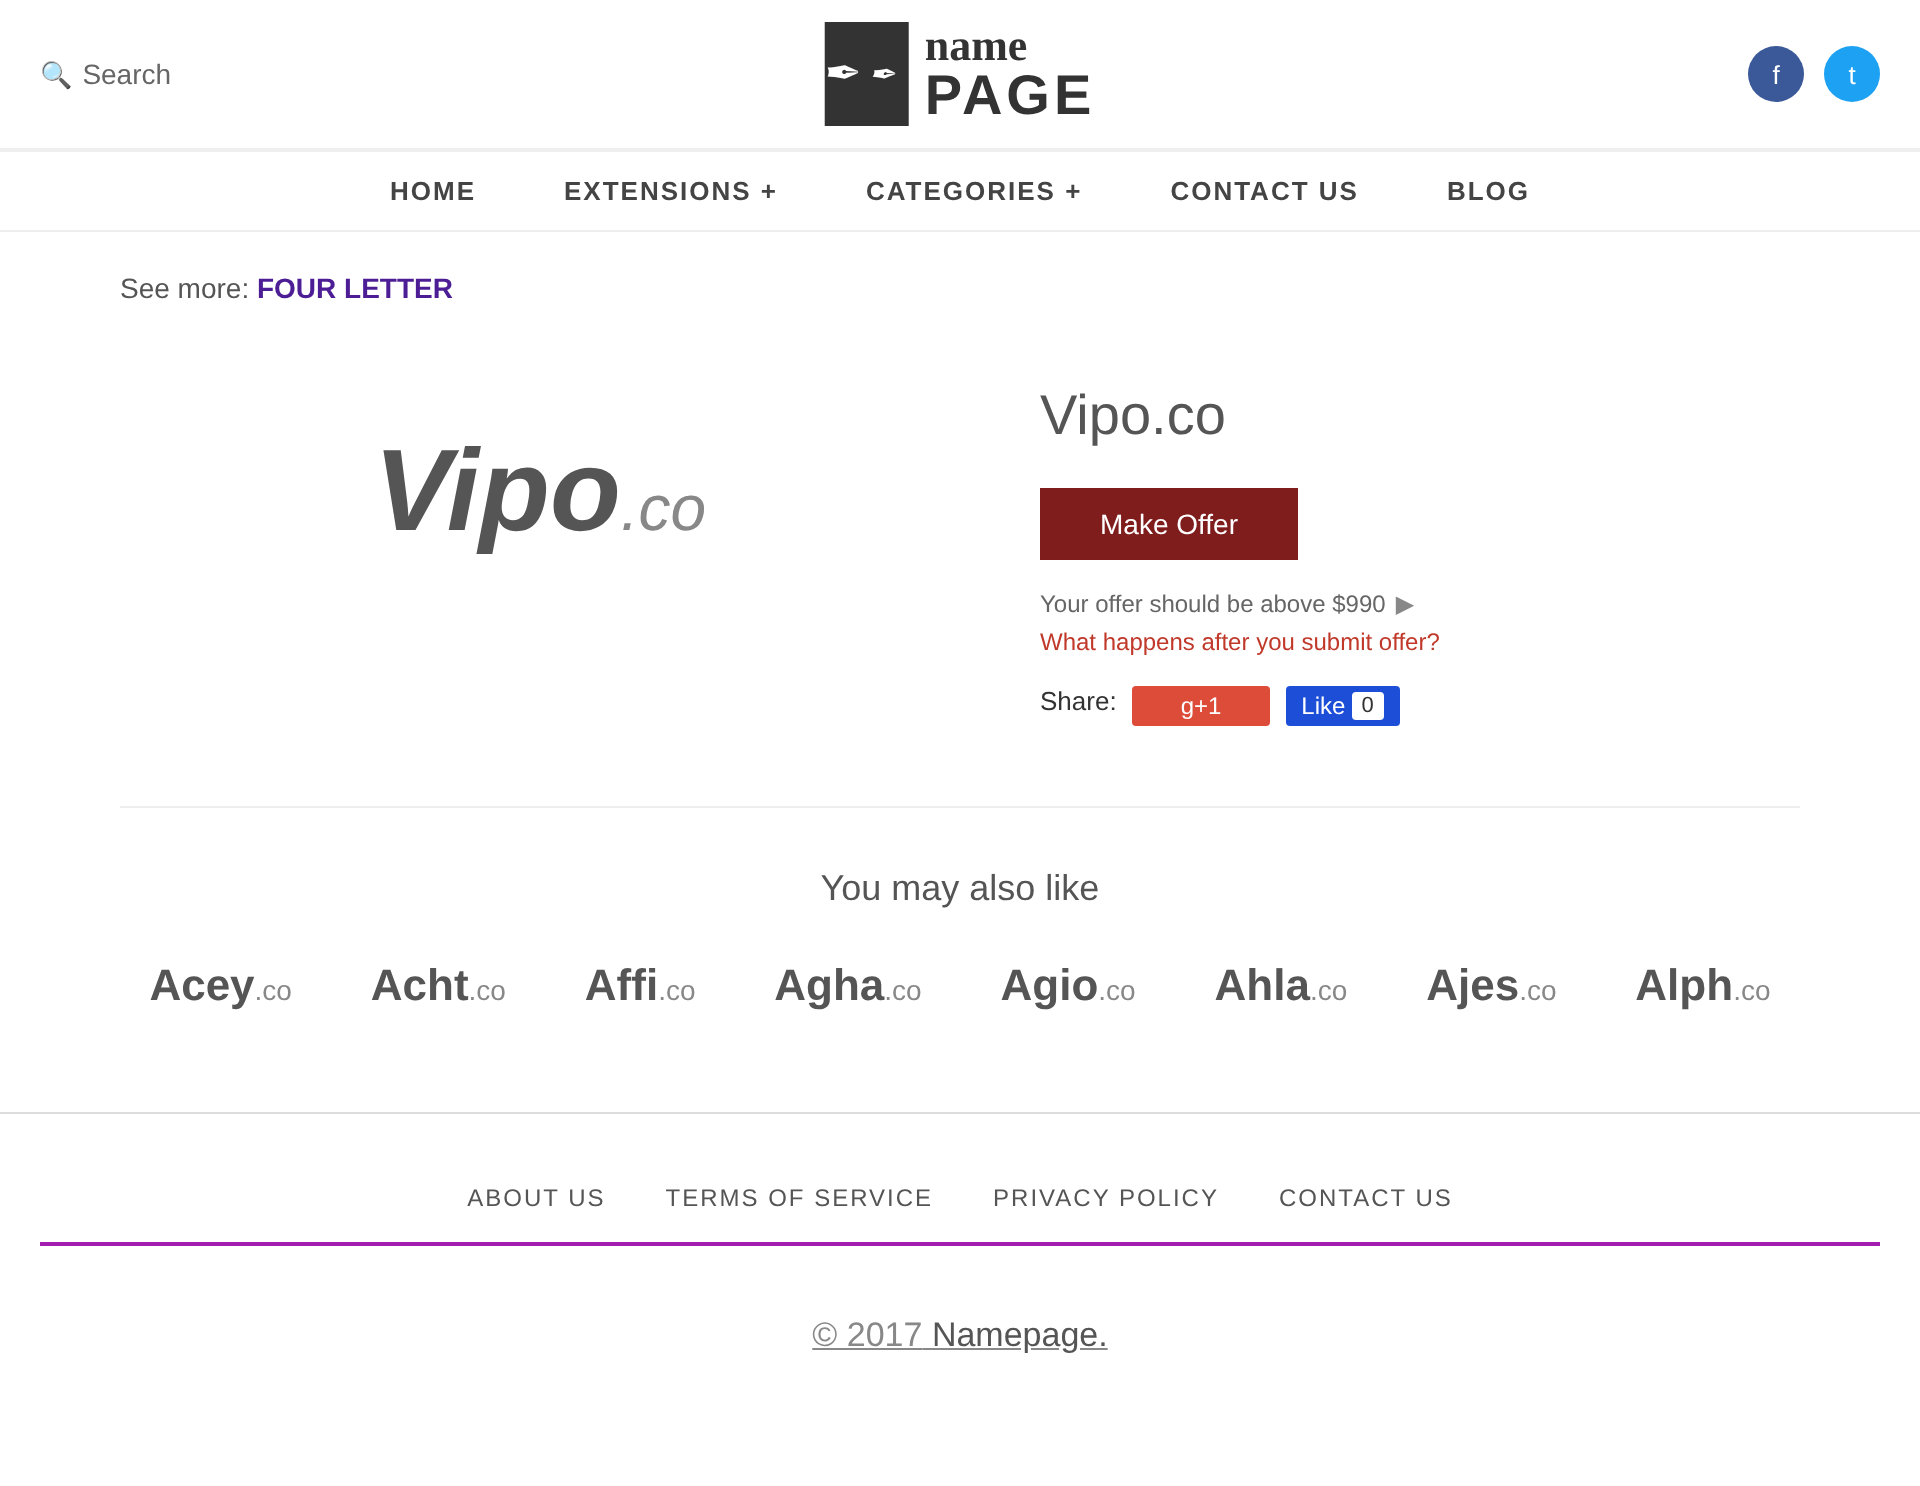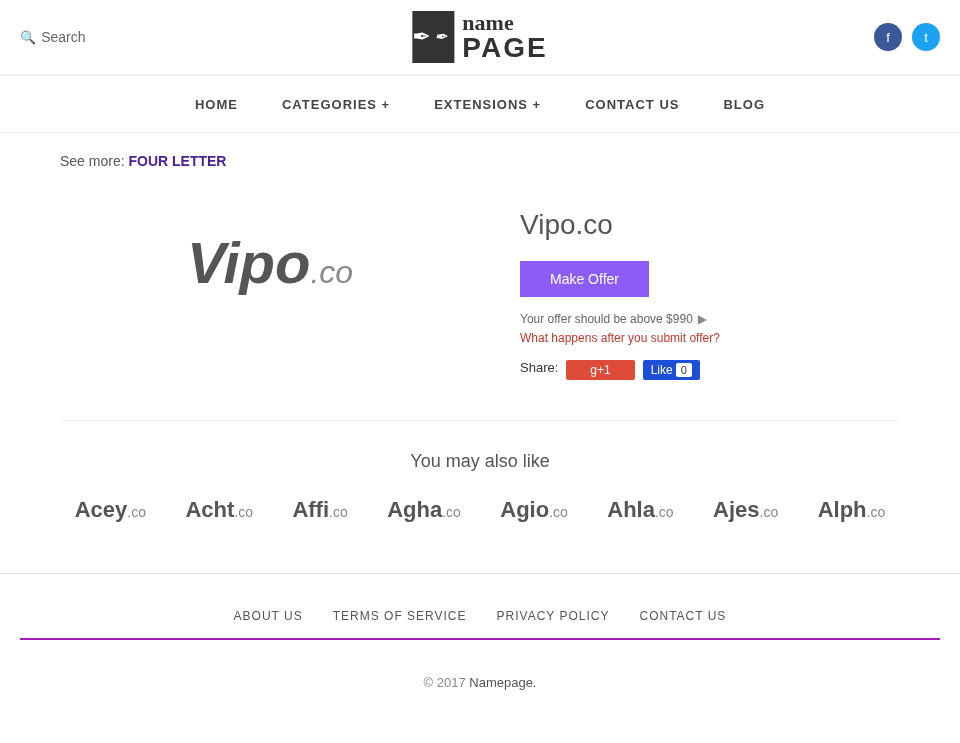--- a/index.html
+++ b/index.html
@@ -78,21 +78,21 @@
 
     
     .nav {
       display: flex;
       justify-content: center;
       align-items: center;
       gap: 0;
       border-top: 1px solid #eee;
       border-bottom: 1px solid #eee;
       padding: 0;
-      height: 58px;
+      height: 41px;
     }
     .nav-item {
       padding: 12px 22px;
       font-size: 13px;
       font-weight: bold;
       letter-spacing: 1px;
       color: #444;
       cursor: pointer;
       text-transform: uppercase;
     }
@@ -142,21 +142,21 @@
       flex: 1;
       padding-top: 20px;
     }
     .domain-title {
       font-size: 28px;
       color: #555;
       margin-bottom: 20px;
       font-weight: normal;
     }
     .make-offer-btn {
-      background: #8b5cf6;
+      background: #7f1d1d;
       color: white;
       border: none;
       padding: 10px 30px;
       font-size: 14px;
       cursor: pointer;
       margin-bottom: 15px;
       display: block;
     }
     .offer-note {
       font-size: 12px;
@@ -259,23 +259,24 @@
       border-bottom: 2px solid #a21caf;
     }
     .footer-link {
       font-size: 12px;
       color: #555;
       text-transform: uppercase;
       letter-spacing: 1px;
       cursor: pointer;
     }
     .footer-copy {
-      font-size: 13px;
+      font-size: 17px;
       color: #888;
       padding: 15px 0;
+      text-decoration: underline;
     }
     .footer-copy a {
       color: #555;
       text-decoration: none;
     }
 
     .header-wrapper {
       position: relative;
       display: flex;
       align-items: center;
@@ -309,22 +310,22 @@
   </div>
 
   <div class="header-social">
     <div class="social-icon facebook">f</div>
     <div class="social-icon twitter">t</div>
   </div>
 </div>
 
 <nav class="nav">
   <div class="nav-item">HOME</div>
+  <div class="nav-item">EXTENSIONS +</div>
   <div class="nav-item">CATEGORIES +</div>
-  <div class="nav-item">EXTENSIONS +</div>
   <div class="nav-item">CONTACT US</div>
   <div class="nav-item">BLOG</div>
 </nav>
 
 <div class="main">
   <div class="see-more">
     <span>See more:</span>
     <a>FOUR LETTER</a>
   </div>
 

